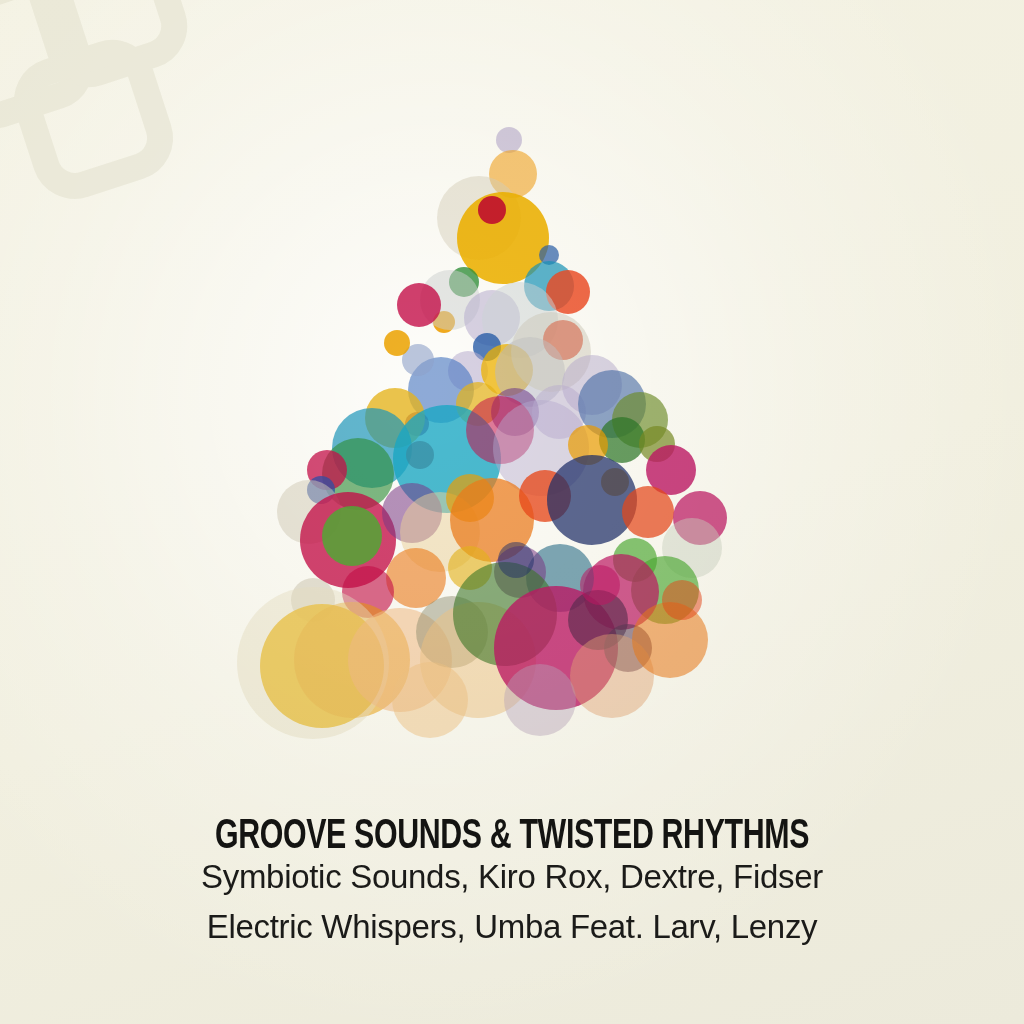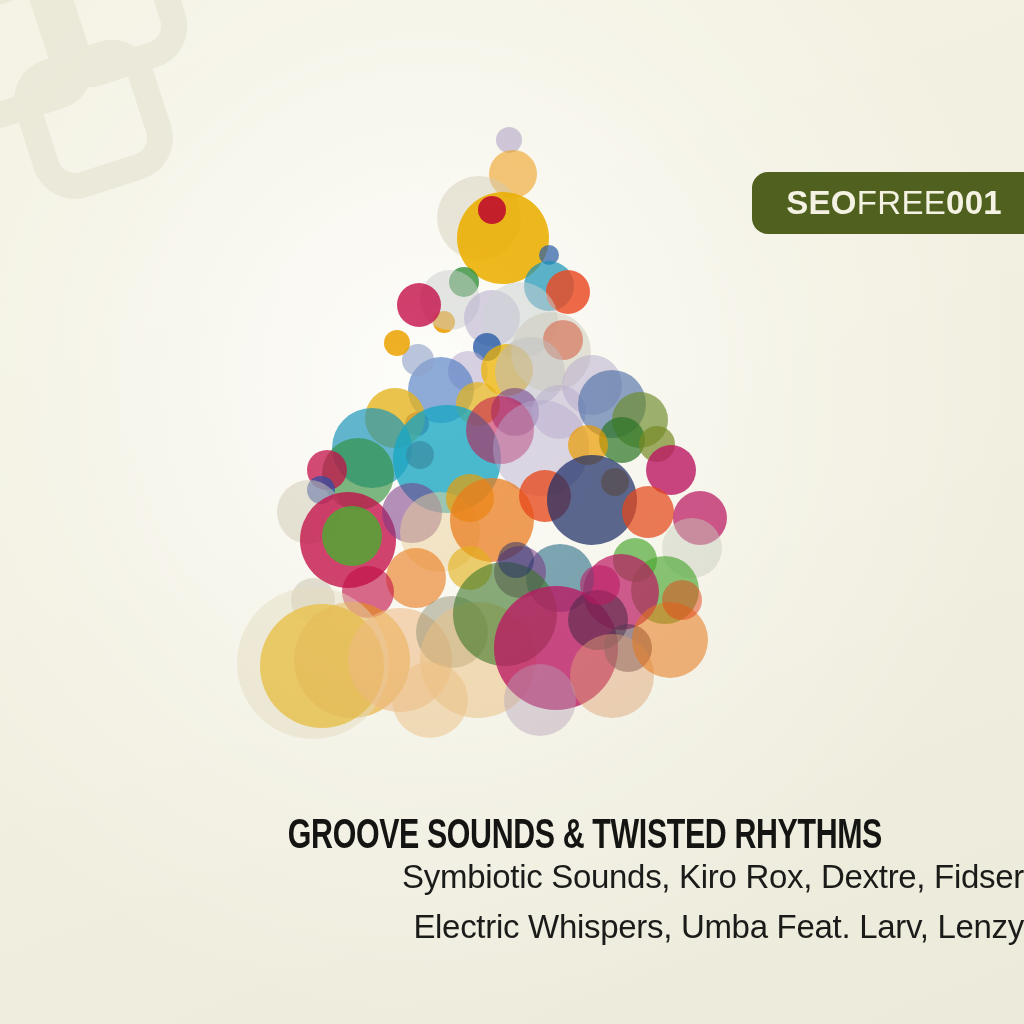--- a/index.html
+++ b/index.html
@@ -74,21 +74,21 @@
   #badge .badge-text .l {
     font-weight: 400;
   }
 
   
   #credits {
     position: absolute;
     left: 0;
     right: 0;
     top: 812px;
-    text-align: right;
+    text-align: center;
     color: #1a1a18;
   }
   #album-title {
     font-size: 42px;
     font-weight: 700;
     letter-spacing: -0.5px;
     line-height: 1.05;
     transform: scaleX(0.96);
     color: #141412;
     white-space: nowrap;
@@ -198,23 +198,20 @@
         <circle cx="612" cy="676" r="42" fill="#e8a87c" fill-opacity="0.45"></circle>
         <circle cx="670" cy="640" r="38" fill="#f07d1a" fill-opacity="0.55"></circle>
         <circle cx="430" cy="700" r="38" fill="#f4c78a" fill-opacity="0.48"></circle>
         <circle cx="540" cy="700" r="36" fill="#b9a6c6" fill-opacity="0.42"></circle>
         <circle cx="600" cy="585" r="20" fill="#c2186a" fill-opacity="0.55"></circle>
         <circle cx="516" cy="560" r="18" fill="#1f2f6e" fill-opacity="0.5"></circle>
         <circle cx="682" cy="600" r="20" fill="#ec4a1c" fill-opacity="0.52"></circle>
       </g>
   </svg>
 
-  <div id="badge">
-    <div class="badge-text"><span class="b">SEO</span><span class="l">FREE</span><span class="b">001</span></div>
-  </div>
 
   <div id="credits">
     <div id="album-title" style="transform: scaleX(0.722656);">GROOVE SOUNDS &amp; TWISTED RHYTHMS</div>
     <div id="artists-2" class="artist-line">Symbiotic Sounds, Kiro Rox, Dextre, Fidser</div>
     <div id="artists-1" class="artist-line">Electric Whispers, Umba Feat. Larv, Lenzy</div>
   </div>
 
 </div>
 
 </body></html>

